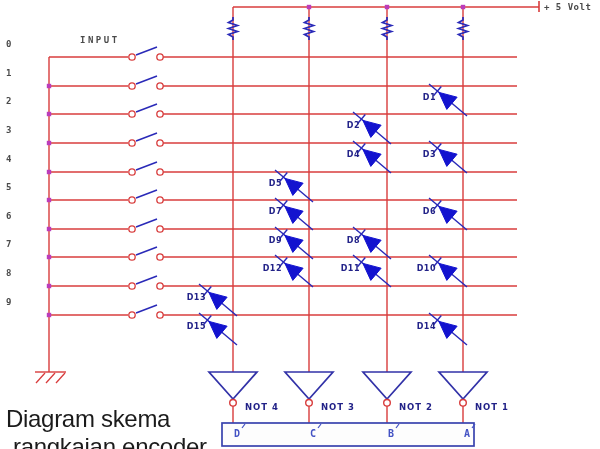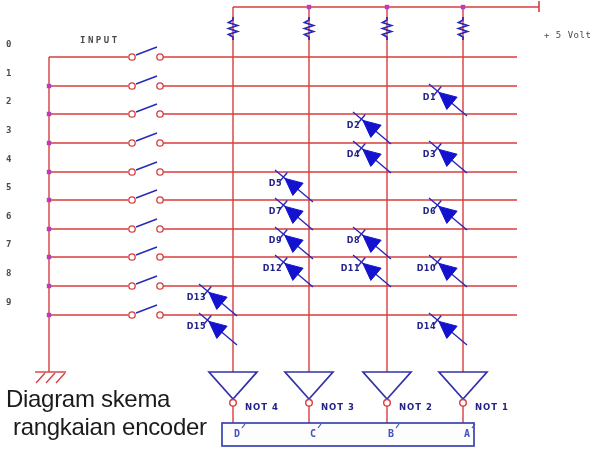--- a/index.html
+++ b/index.html
@@ -6,24 +6,24 @@
   .stage{
     position:relative;width:600px;height:449px;background:#ffffff;overflow:hidden;
     font-family:"Liberation Sans",sans-serif;
   }
   .stage svg{position:absolute;left:0;top:0;}
   .annot{
     position:absolute;color:#4a4a4a;font-family:"DejaVu Sans Mono",monospace;
     font-size:9px;white-space:pre;
   }
   .annot.input-lbl{left:80px;top:35px;letter-spacing:2.5px;font-weight:bold;}
-  .annot.power-lbl{left:544px;top:2px;letter-spacing:0.5px;font-weight:normal;margin-top:28px;}
+  .annot.power-lbl{left:544px;top:2px;letter-spacing:0.5px;font-weight:bold;}
   .title{
     position:absolute;color:#1b1b1b;font-size:24px;letter-spacing:-0.3px;
-    font-family:"Liberation Sans",sans-serif;line-height:1;white-space:pre;
+    font-family:"Liberation Sans",sans-serif;line-height:1;white-space:pre;margin-top:20px;
   }
   .title.l1{left:6px;top:387px;}
   .title.l2{left:13px;top:415px;}
 </style>
 </head>
 <body>
 
 <div class="stage">
   <svg id="schematic" width="600" height="449" viewBox="0 0 600 449">
       <line x1="233" y1="7" x2="539" y2="7" stroke="#d83c3c" stroke-width="1.4"></line>

